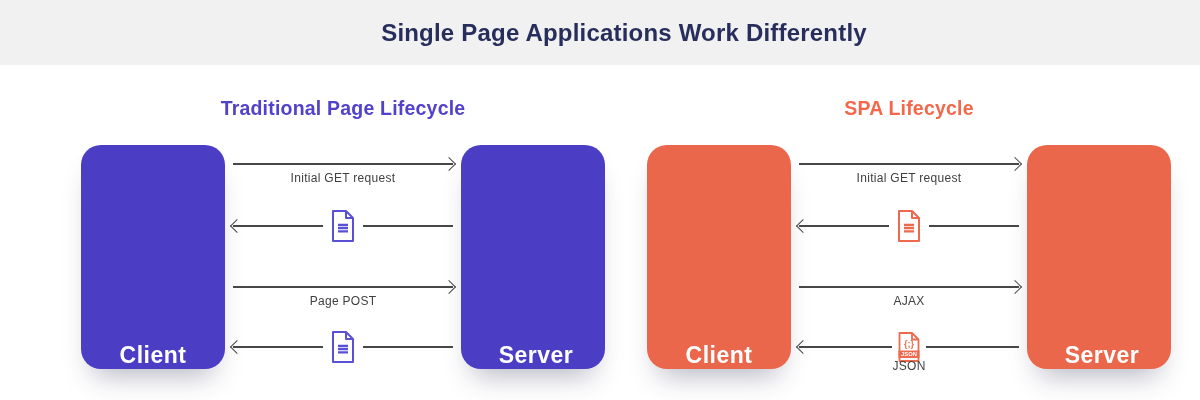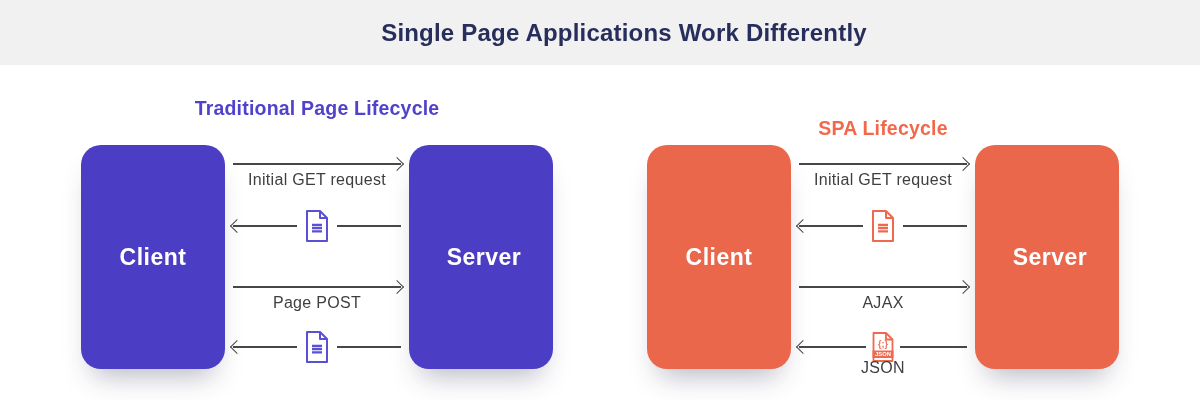--- a/index.html
+++ b/index.html
@@ -15,36 +15,36 @@
     position:absolute; left:0; top:0; width:1200px; height:65px;
     background: var(--header-bg, #f1f1f2);
     display:flex; align-items:center; justify-content:center;padding-left:48px;
   }
   .header h1 {
     font-size:24px; font-weight:700; letter-spacing:0.2px;
     color: var(--title-navy, #272e5b);
   }
 
   
-  .panel { position:absolute; top:80px; width:472px; height:312px; }
+  .panel { position:absolute; top:80px; width:524px; height:312px; }
   .panel-traditional { left:81px; }
   .panel-spa { left:647px; }
 
   .panel-heading {
     position:absolute; top:17px; left:0; width:100%;
     text-align:center; font-size:19.5px; font-weight:700; letter-spacing:0.2px;
   }
   .panel-traditional .panel-heading { color: var(--purple-heading, #5042cb); }
-  .panel-spa .panel-heading { color: var(--orange-heading, #f3674a); margin-top: 20px; }
+  .panel-spa .panel-heading { color: var(--orange-heading, #f3674a); }
 
   
   .node {
     position:absolute; top:65px; width:144px; height:224px;
     border-radius:20px;
-    display:flex; align-items:center; justify-content:center;
+    display:flex; align-items:flex-end; justify-content:center;
     box-shadow: 0 18px 28px -12px rgba(40,40,80,0.35);
   }
   .node.client { left:0; }
   .node.server { right:0;padding-left:6px; }
   .panel-traditional .node { background: var(--purple, #4b3ec5); }
   .panel-spa .node { background: var(--orange, #eb674c); }
   .node span {
     color: var(--box-text, #fff); font-size:23px; font-weight:600; letter-spacing:0.5px;
   }
 
@@ -58,21 +58,21 @@
   .f-line::after {
     content:''; position:absolute; width:9px; height:9px; top:50%;
     border-top:1.6px solid var(--arrow-gray, #474747);
     border-right:1.6px solid var(--arrow-gray, #474747);
   }
   .dir-right .f-line::after { right:-1px; transform: translateY(-50%) rotate(45deg); }
   .dir-left  .f-line::after { left:-1px;  transform: translateY(-50%) rotate(-135deg); }
 
   .f-label {
     position:absolute; top:7px; left:0; width:100%; text-align:center;
-    font-size:16px; letter-spacing:0.3px; color: var(--label-gray, #3f3f3f);
+    font-size:12px; letter-spacing:0.3px; color: var(--label-gray, #3f3f3f);
     white-space:nowrap;
   }
   .f-label.below-icon { top:12px; }
 
   .f-icon {
     position:absolute; left:50%; top:0; transform:translate(-50%,-50%);
     background:#fff; padding:0 6px; line-height:0; display:block;
   }
   .panel-traditional .f-icon { color: var(--purple-icon, #5a50d5); }
   .panel-spa .f-icon { color: var(--orange-icon, #ee6a4f); }

